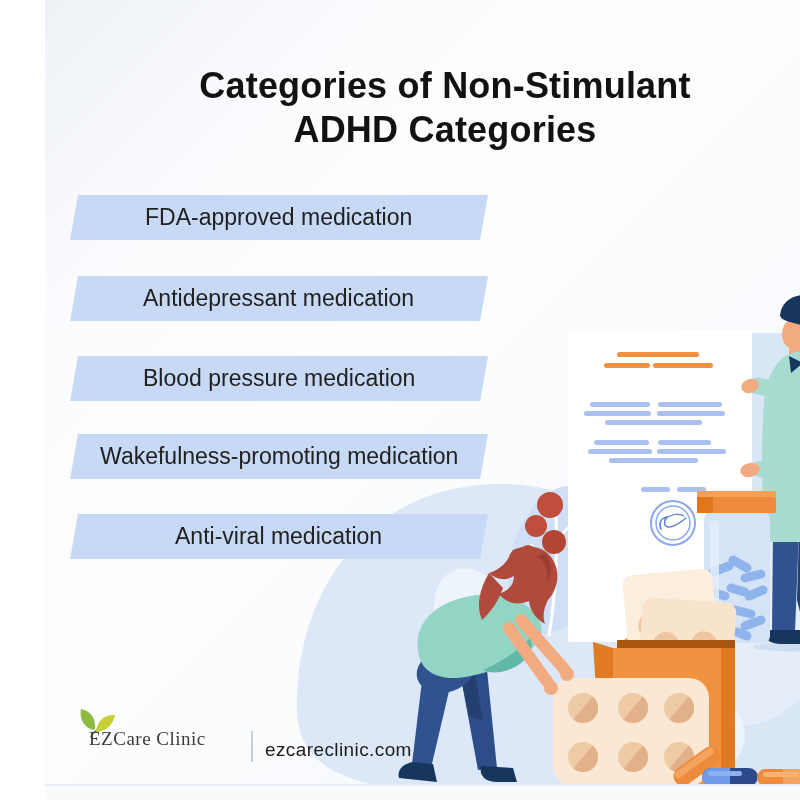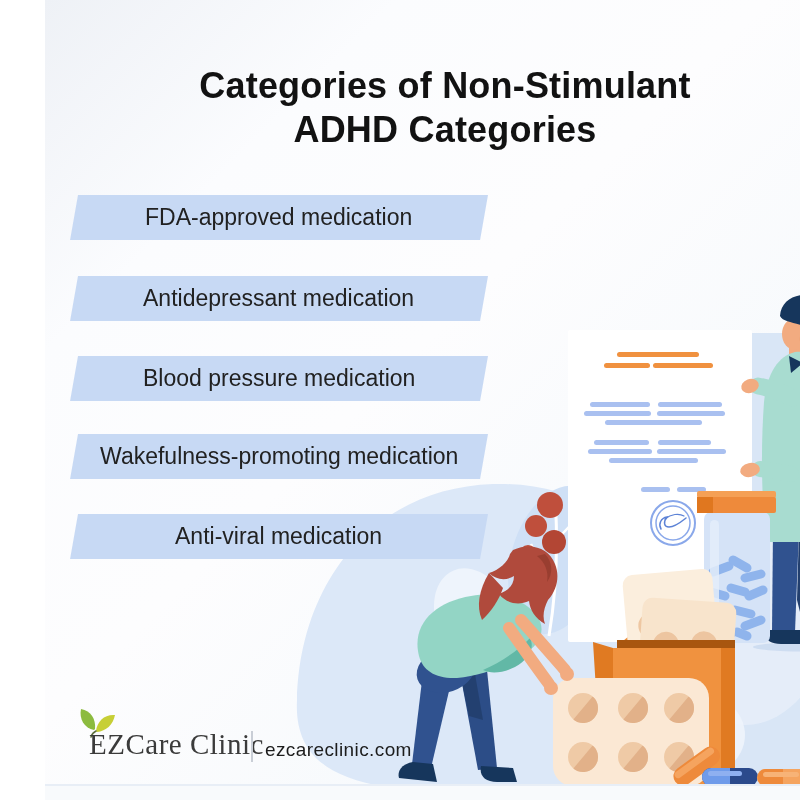--- a/index.html
+++ b/index.html
@@ -16,21 +16,21 @@
   }
   .banner{
     position:absolute;left:33px;width:410px;height:45px;
     background:#c7d9f4;transform:skewX(-10deg);transform-origin:0 0;
     display:flex;align-items:center;justify-content:center;
   }
   .banner span{transform:skewX(10deg);font-size:23px;color:#212121;white-space:nowrap;}
   .b1{top:195px}.b2{top:276px}.b3{top:356px}.b4{top:434px}.b5{top:514px}
   .footer-brand{
     position:absolute;left:44px;top:728px;
-    font-family:"Liberation Serif",serif;font-size:29px;color:#3b3b3b;letter-spacing:.5px;
+    font-family:"Liberation Serif",serif;font-size:19px;color:#3b3b3b;letter-spacing:.5px;
   }
   .footer-leaf{position:absolute;left:33px;top:706px;width:40px;height:40px;}
   .footer-divider{position:absolute;left:206px;top:731px;width:2px;height:31px;background:#c9ced6;}
   .footer-site{
     position:absolute;left:220px;top:739px;
     font-size:19px;font-weight:normal;color:#1c1c1c;letter-spacing:.4px;
   }
 </style>
 </head>
 <body>

